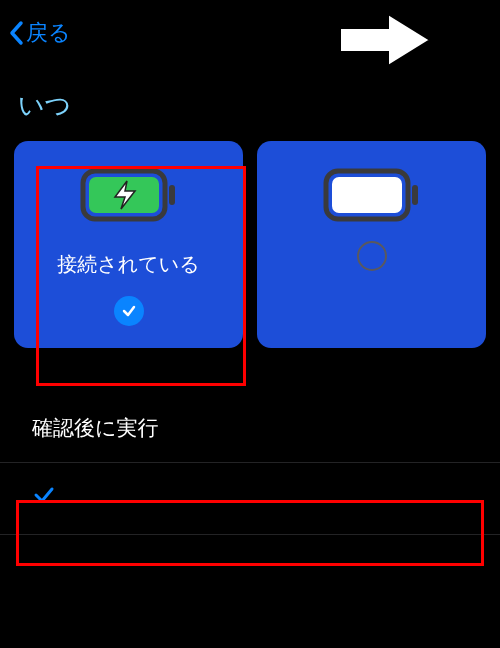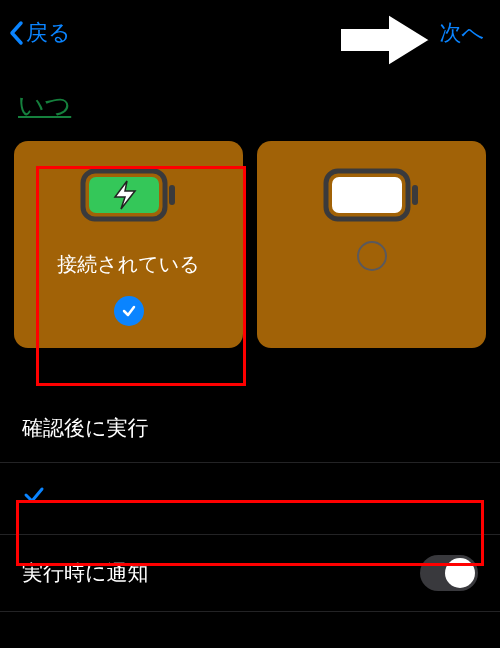--- a/index.html
+++ b/index.html
@@ -7,49 +7,47 @@
     width: 500px;
     height: 648px;
     background: #000;
     font-family: -apple-system, "Hiragino Sans", sans-serif;
     color: #fff;
     position: relative;
     overflow: hidden;
   }
   .nav {
     display: flex;
-    justify-content: space-between;
     align-items: center;
     padding: 18px 16px 18px 8px;
   }
   .nav-back {
     display: flex;
     align-items: center;
     color: #0a84ff;
     font-size: 22px;
     gap: 2px;
   }
   .nav-next {
     color: #0a84ff;
     font-size: 22px;
   }
   .section-title {
     font-size: 26px;
-    color: #15803d;
+    color: #7dd3fc;
     padding: 22px 18px 18px 18px;
-    text-decoration: underline;
   }
   .options-row {
     display: flex;
     gap: 14px;
     padding: 0 14px;
   }
   .option-card {
     flex: 1;
-    background: #a16207;
+    background: #1d4ed8;
     border-radius: 14px;
     padding: 26px 10px 22px 10px;
     display: flex;
     flex-direction: column;
     align-items: center;
     gap: 18px;
     position: relative;
   }
   .option-label {
     font-size: 20px;
@@ -71,21 +69,21 @@
   .radio.unselected {
     border: 2px solid #5a595e;
   }
   .list {
     margin-top: 46px;
   }
   .list-row {
     display: flex;
     justify-content: space-between;
     align-items: center;
-    padding: 20px 22px;
+    padding: 20px 32px;
     font-size: 21px;
     border-bottom: 1px solid #232325;
     min-height: 68px;
     position: relative;
   }
   .check {
     color: #0a84ff;
     font-size: 26px;
   }
   .toggle {
@@ -131,23 +129,20 @@
 </head>
 <body>
 
 <div class="nav">
   <div class="nav-back">
     <svg width="16" height="26" viewBox="0 0 16 26">
       <path d="M13 3 L4 13 L13 23" stroke="#0a84ff" stroke-width="3.5" fill="none" stroke-linecap="round" stroke-linejoin="round"></path>
     </svg>
     <span>戻る</span>
   </div>
-  <div class="nav-next">
-    <span>次へ</span>
-  </div>
 </div>
 
 <div class="section-title">いつ</div>
 
 <div class="options-row">
   <div class="option-card">
     <svg width="100" height="56" viewBox="0 0 100 56">
       <rect x="4" y="4" width="82" height="48" rx="12" fill="none" stroke="#3a3a3c" stroke-width="5"></rect>
       <rect x="90" y="18" width="6" height="20" rx="3" fill="#3a3a3c"></rect>
       <rect x="10" y="10" width="70" height="36" rx="7" fill="#34c759"></rect>
@@ -175,26 +170,20 @@
   <div class="list-row">
     <span>確認後に実行</span>
   </div>
   <div class="list-row">
     <span class="check">
       <svg width="24" height="24" viewBox="0 0 24 24">
         <path d="M4 12 L10 18 L20 6" stroke="#0a84ff" stroke-width="3" fill="none" stroke-linecap="round" stroke-linejoin="round"></path>
       </svg>
     </span>
   </div>
-  <div class="list-row">
-    <span>実行時に通知</span>
-    <div class="toggle">
-      <div class="toggle-knob"></div>
-    </div>
-  </div>
 </div>
 
 <div class="highlight highlight1"></div>
 <div class="highlight highlight2"></div>
 
 <svg class="arrow-annot" width="92" height="60" viewBox="0 0 92 60">
   <path d="M0 18 L48 18 L48 4 L90 30 L48 56 L48 42 L0 42 Z" fill="#fff" stroke="#000" stroke-width="2"></path>
 </svg>
 
 </body></html>

